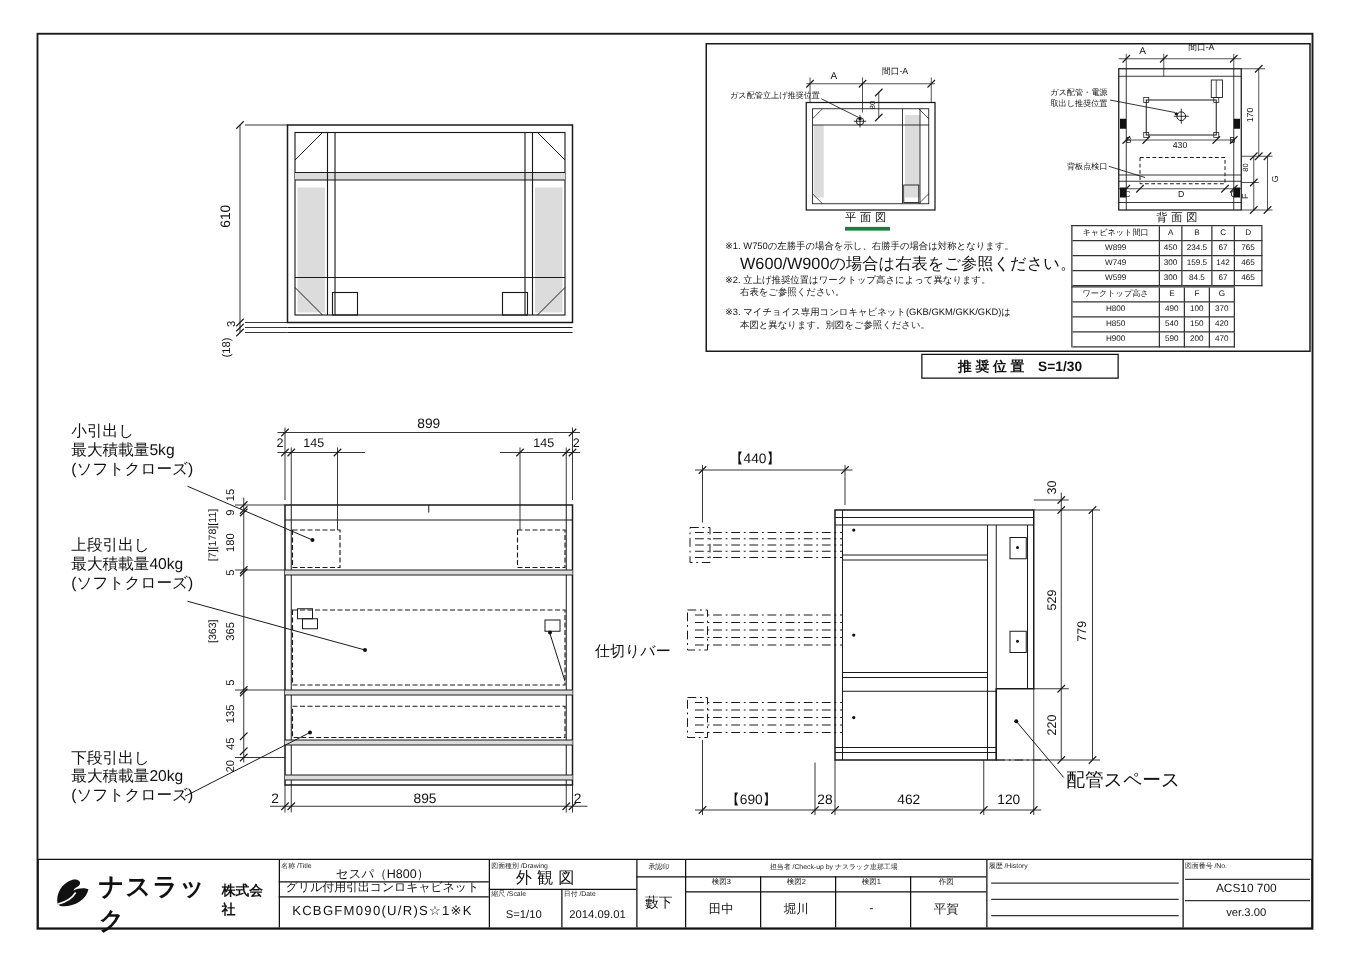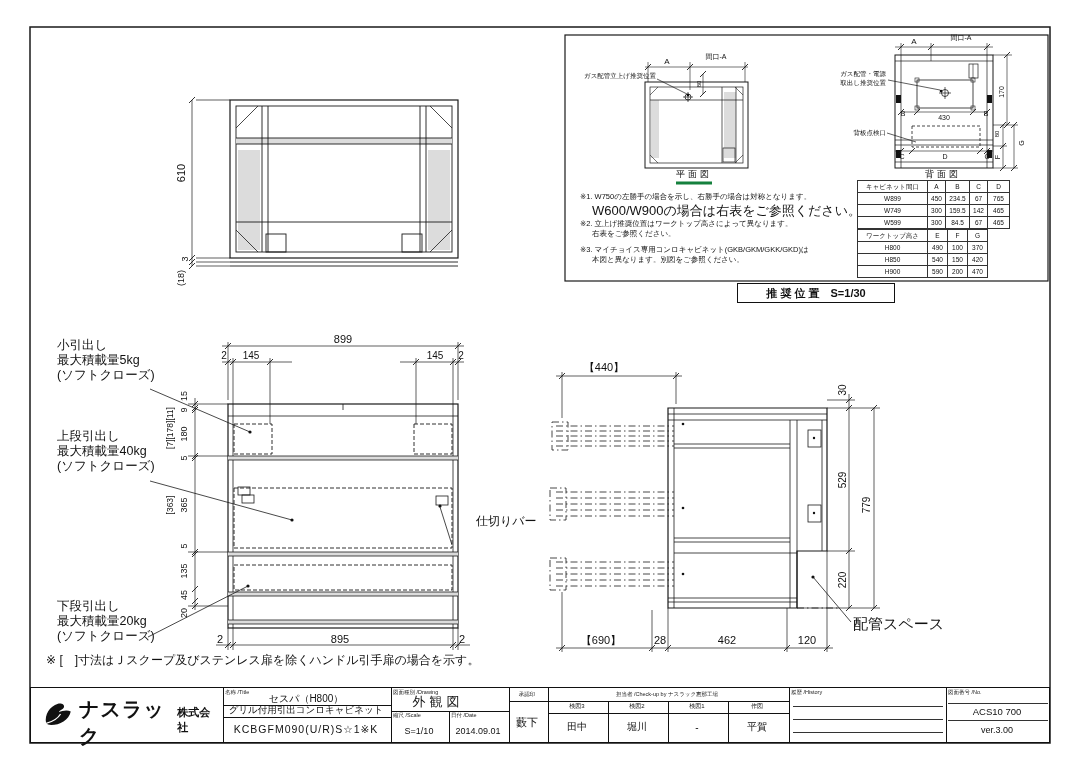--- a/index.html
+++ b/index.html
@@ -377,21 +377,20 @@
   <div>420</div>
   <div>H900</div>
   <div>590</div>
   <div>200</div>
   <div>470</div>
 </div>
 
 <div class="recbox"></div>
 <span class="t c" style="left:816px;top:293px;font-size:11px;font-weight:bold;">推 奨 位 置　S=1/30</span>
 
-<span class="t" style="left:46px;top:652px;font-size:12px;">※ [　]寸法はＪスクープ及びステンレス扉を除くハンドル引手扉の場合を示す。</span>
 
 <div class="tb">
   <div class="vline" style="left:192px;"></div>
   <div class="vline" style="left:360px;"></div>
   <div class="vline" style="left:478px;"></div>
   <div class="vline" style="left:517px;"></div>
   <div class="vline" style="left:758px;"></div>
   <div class="vline" style="left:915px;"></div>
 
   <div class="hline" style="left:192px;width:168px;top:17px;"></div>

